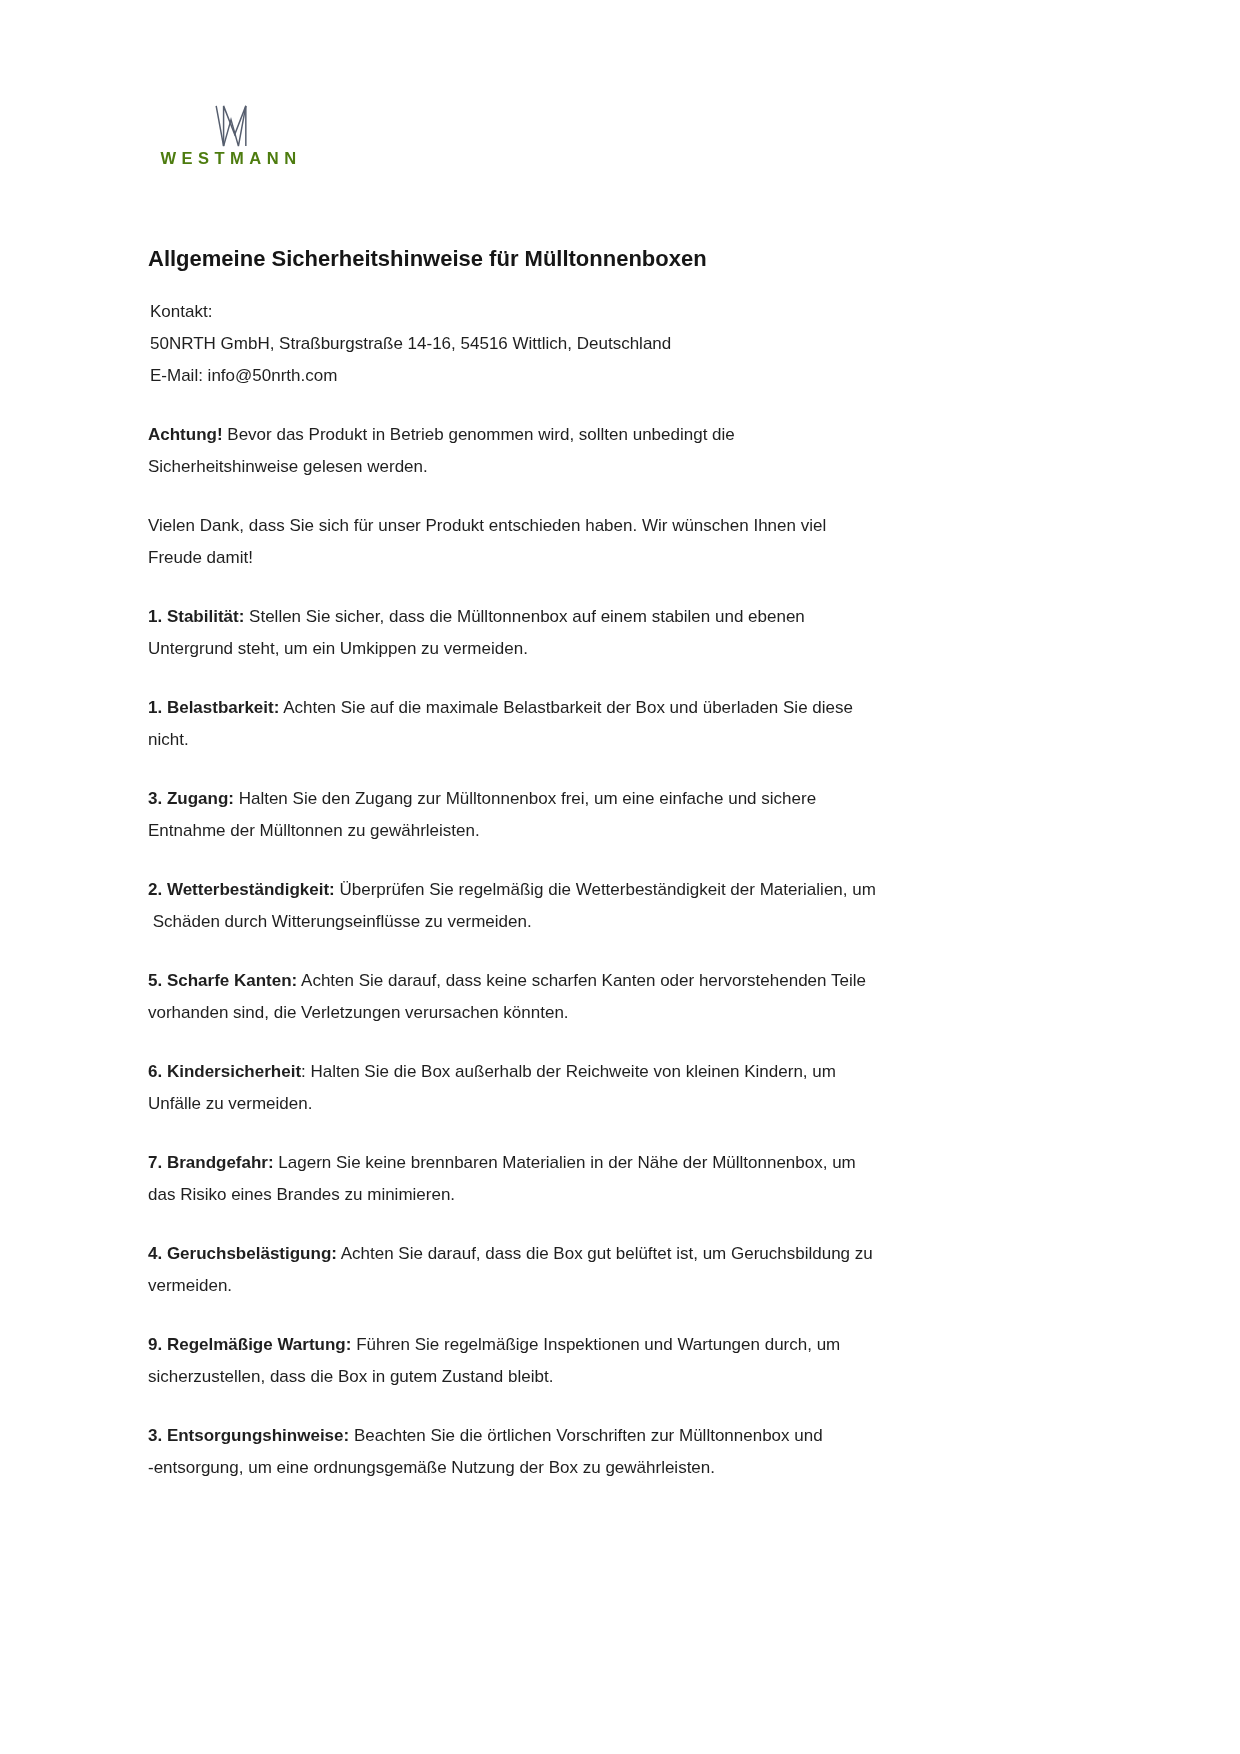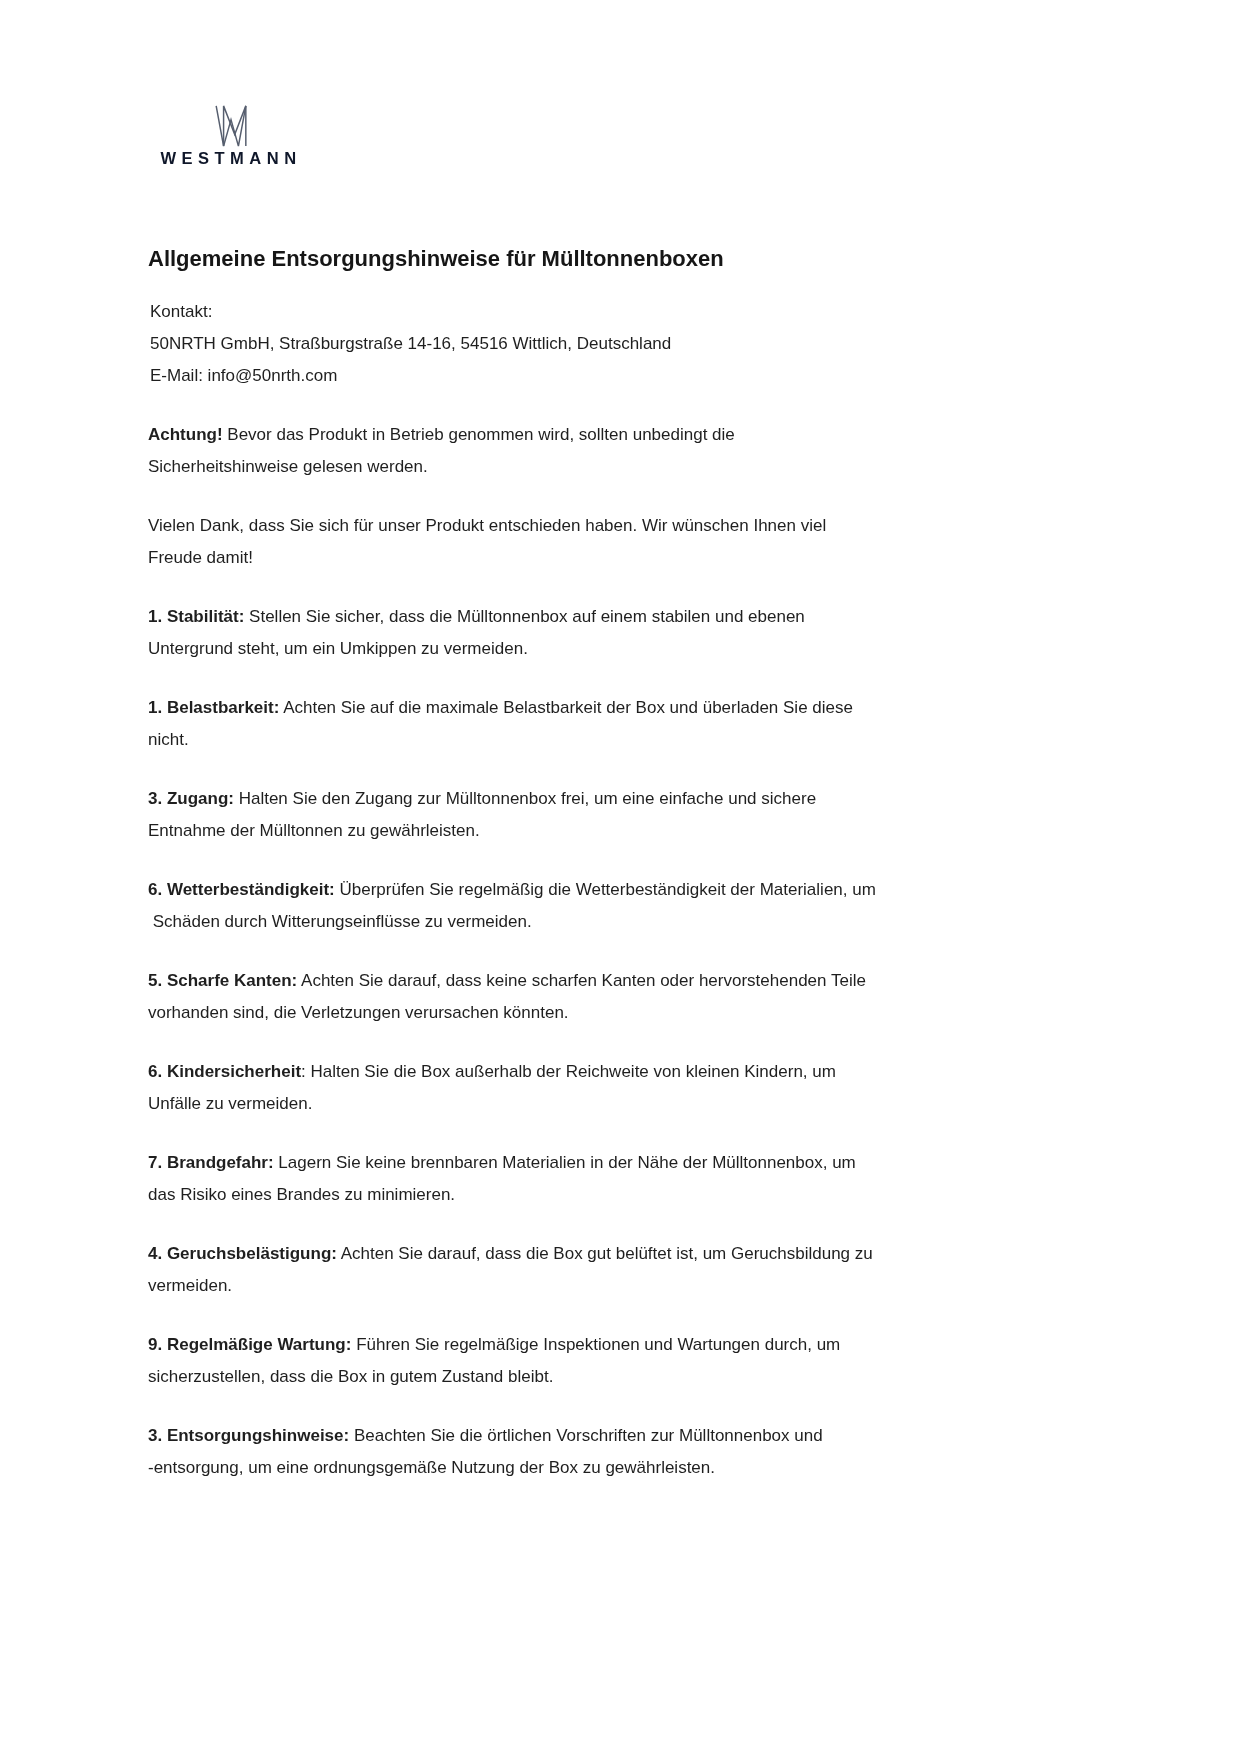--- a/index.html
+++ b/index.html
@@ -29,21 +29,21 @@
   .monogram {
     display: block;
     margin: 0 auto;
     height: 44px;
   }
   .wordmark {
     margin-top: 1px;
     font-size: 16.5px;
     font-weight: 700;
     letter-spacing: 5.5px;
-    color: #0f172a;
+    color: #4d7c0f;
     white-space: nowrap;
   }
   
   .doc-title {
     margin: 78px 0 24px 0;
     font-size: 22px;
     line-height: 26px;
     font-weight: 700;
     color: #161616;
   }
@@ -69,42 +69,42 @@
 <div class="page">
 
   <div class="logo">
     <svg class="monogram" width="36" height="44" viewBox="0 0 34 40" fill="none" xmlns="http://www.w3.org/2000/svg">
       <polyline points="3,1 10,39 17,14 24,39 31,1" stroke="#565e6e" stroke-width="1.4" fill="none"></polyline>
       <polyline points="10,39 10,1 20.5,28 31,1 31,39" stroke="#565e6e" stroke-width="1.4" fill="none"></polyline>
     </svg>
     <div class="wordmark">WESTMANN</div>
   </div>
 
-  <h1 class="doc-title">Allgemeine Entsorgungshinweise für Mülltonnenboxen</h1>
+  <h1 class="doc-title">Allgemeine Sicherheitshinweise für Mülltonnenboxen</h1>
 
   <p class="contact">Kontakt:
 50NRTH GmbH, Straßburgstraße 14-16, 54516 Wittlich, Deutschland
 E-Mail: info@50nrth.com</p>
 
   <p class="para"><span class="lead">Achtung!</span><span> Bevor das Produkt in Betrieb genommen wird, sollten unbedingt die
 Sicherheitshinweise gelesen werden.</span></p>
 
   <p class="para">Vielen Dank, dass Sie sich für unser Produkt entschieden haben. Wir wünschen Ihnen viel
 Freude damit!</p>
 
   <p class="para"><span class="lead">1. Stabilität:</span><span> Stellen Sie sicher, dass die Mülltonnenbox auf einem stabilen und ebenen
 Untergrund steht, um ein Umkippen zu vermeiden.</span></p>
 
   <p class="para"><span class="lead">1. Belastbarkeit:</span><span> Achten Sie auf die maximale Belastbarkeit der Box und überladen Sie diese
 nicht.</span></p>
 
   <p class="para"><span class="lead">3. Zugang:</span><span> Halten Sie den Zugang zur Mülltonnenbox frei, um eine einfache und sichere
 Entnahme der Mülltonnen zu gewährleisten.</span></p>
 
-  <p class="para"><span class="lead">6. Wetterbeständigkeit:</span><span> Überprüfen Sie regelmäßig die Wetterbeständigkeit der Materialien, um
+  <p class="para"><span class="lead">2. Wetterbeständigkeit:</span><span> Überprüfen Sie regelmäßig die Wetterbeständigkeit der Materialien, um
 &nbsp;Schäden durch Witterungseinflüsse zu vermeiden.</span></p>
 
   <p class="para"><span class="lead">5. Scharfe Kanten:</span><span> Achten Sie darauf, dass keine scharfen Kanten oder hervorstehenden Teile
 vorhanden sind, die Verletzungen verursachen könnten.</span></p>
 
   <p class="para"><span class="lead">6. Kindersicherheit</span><span>: Halten Sie die Box außerhalb der Reichweite von kleinen Kindern, um
 Unfälle zu vermeiden.</span></p>
 
   <p class="para"><span class="lead">7. Brandgefahr:</span><span> Lagern Sie keine brennbaren Materialien in der Nähe der Mülltonnenbox, um
 das Risiko eines Brandes zu minimieren.</span></p>

